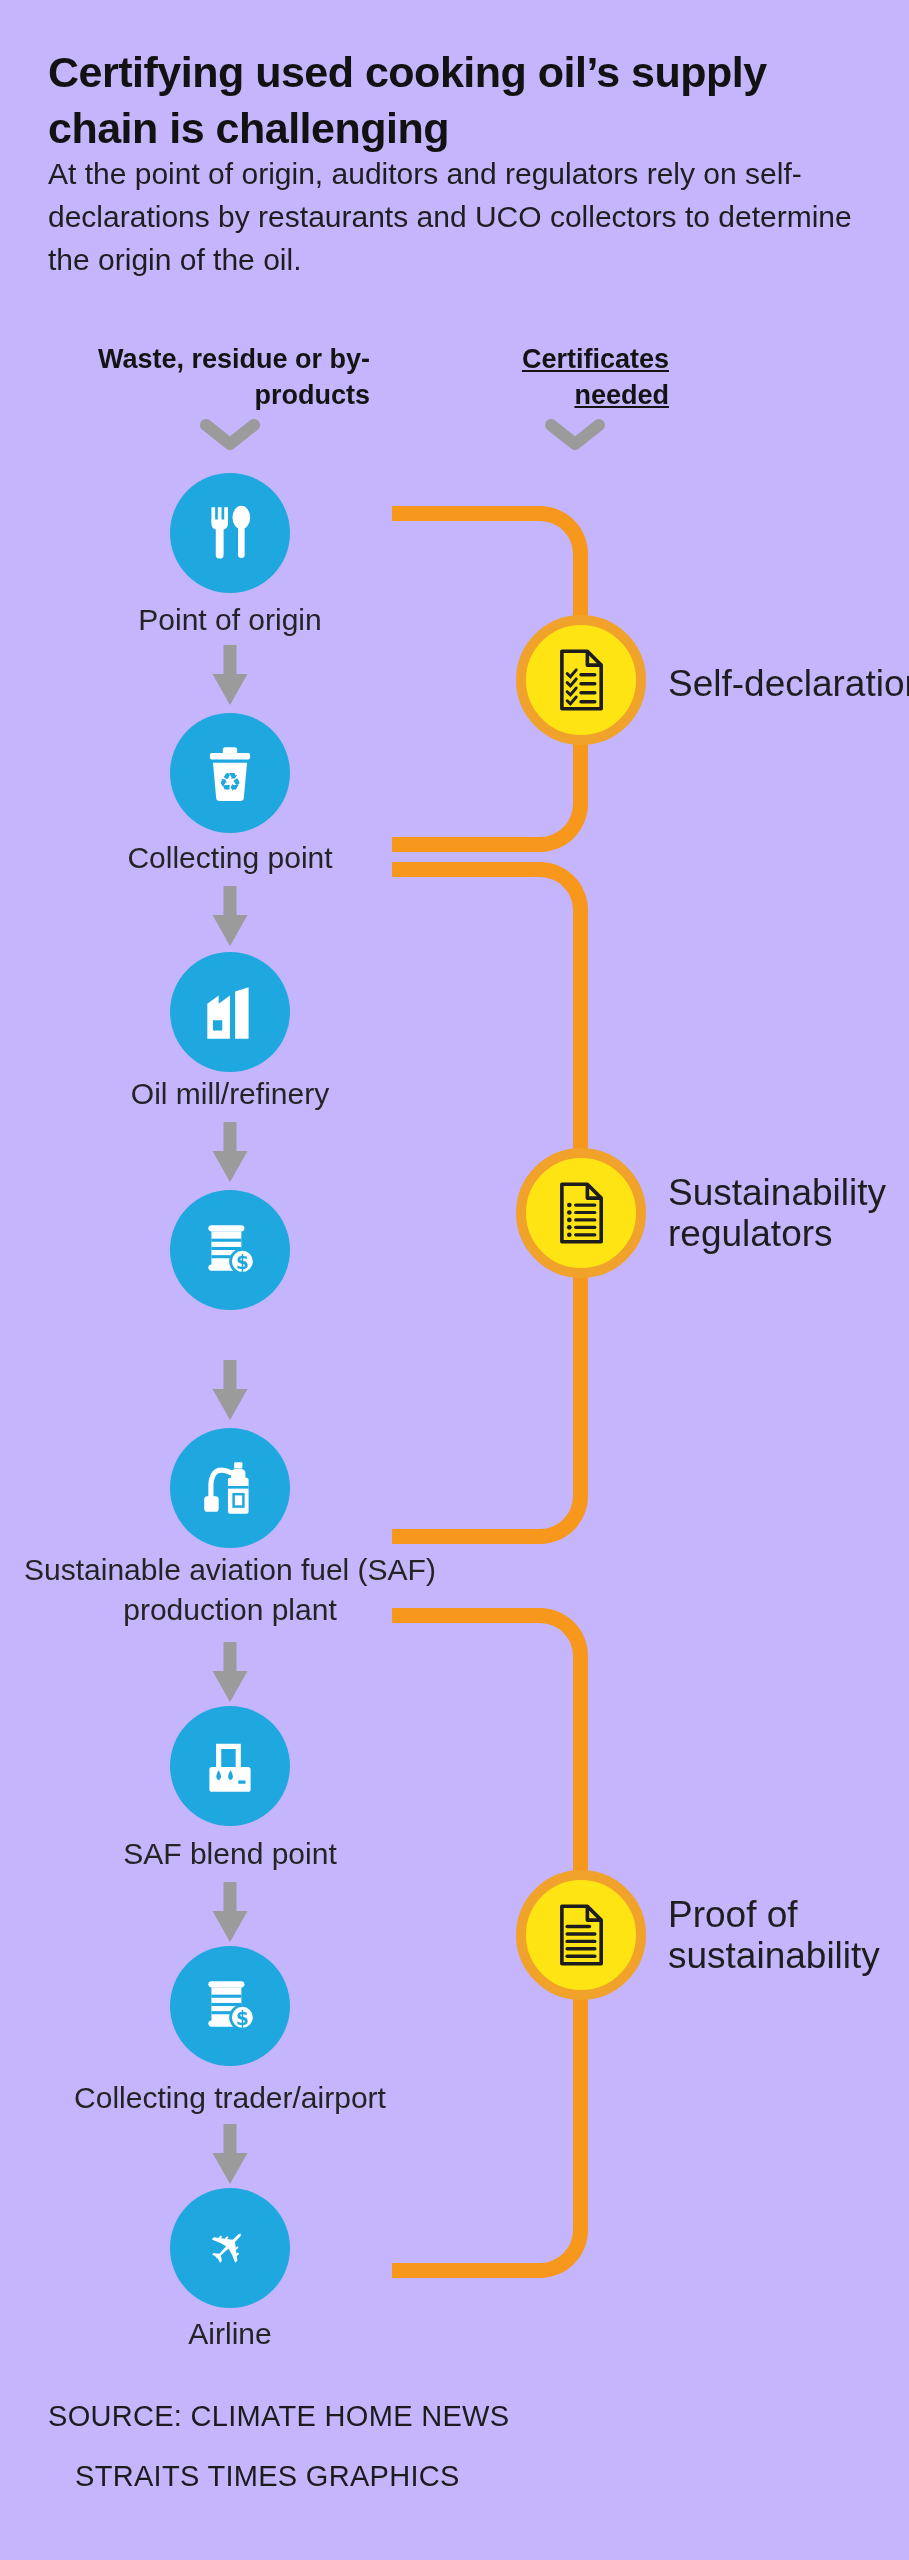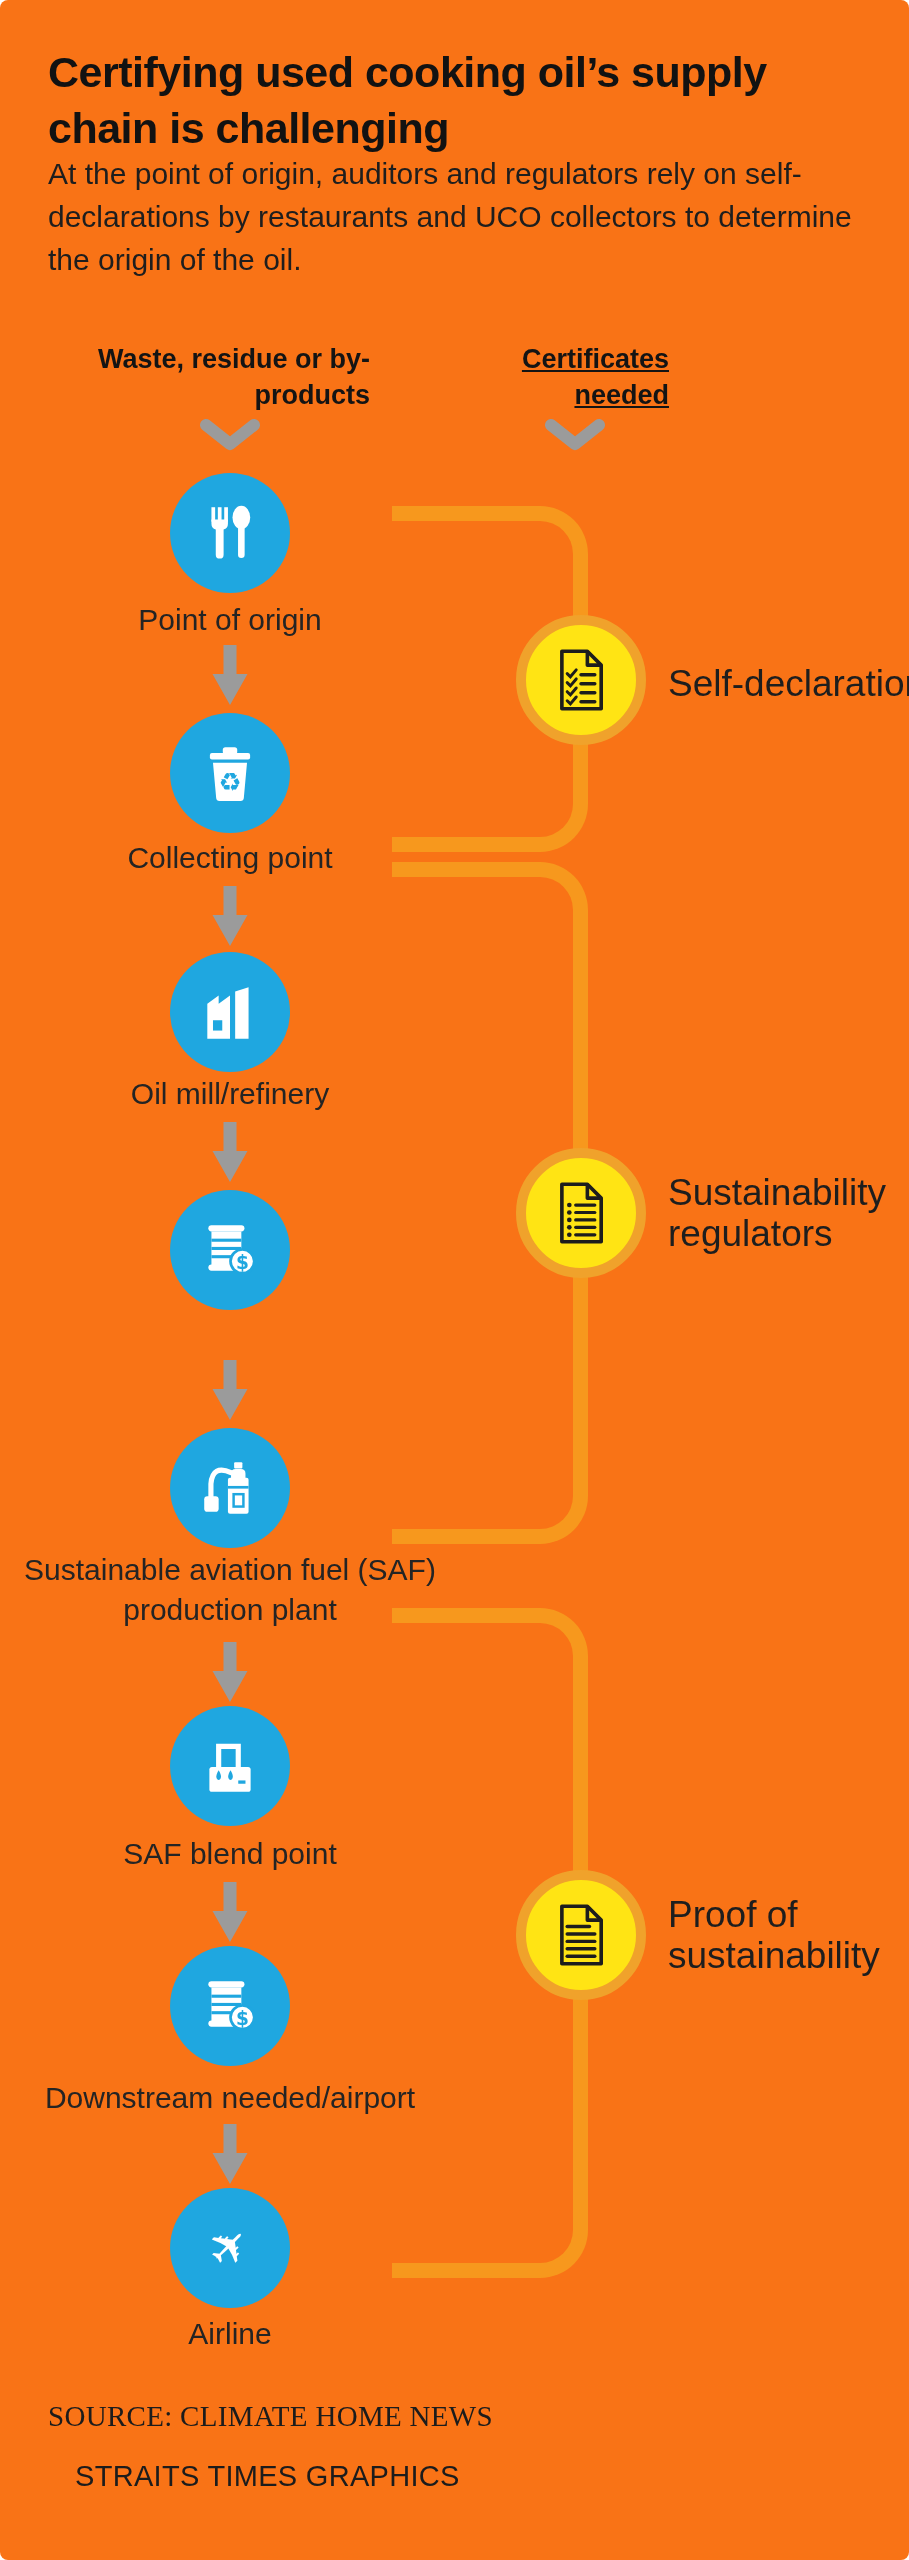--- a/index.html
+++ b/index.html
@@ -1,17 +1,17 @@
 <!DOCTYPE html>
 <html><head>
 <meta charset="utf-8">
 <style>
   html,body{margin:0;padding:0;background:#fff;}
-  #canvas{position:relative;width:909px;height:2560px;background:#f97316;overflow:hidden;
-          font-family:"Liberation Sans", sans-serif;border-radius:8px;}
+  #canvas{position:relative;width:909px;height:2560px;background:#c4b5fd;overflow:hidden;
+          font-family:"Liberation Sans", sans-serif;}
   .title{position:absolute;left:48px;top:44px;width:790px;margin:0;
          font-size:43px;font-weight:bold;color:#121212;line-height:56px;letter-spacing:-0.5px;}
   .subtitle{position:absolute;left:48px;top:152px;width:820px;margin:0;
             font-size:30px;color:#1e1e1e;line-height:43px;}
   .col-header{position:absolute;top:341px;font-size:27px;font-weight:bold;color:#141414;
               text-align:right;line-height:36px;}
   .col-header.left{left:90px;width:280px;}
   .col-header.right{left:469px;width:200px;text-decoration:underline;}
   .chev{position:absolute;top:418px;}
   .chev.cl{left:199px;}
@@ -36,21 +36,21 @@
   .a1{top:645px;} .a2{top:886px;} .a3{top:1122px;} .a4{top:1360px;}
   .a5{top:1642px;} .a6{top:1882px;} .a7{top:2124px;}
   
   .cert-circle{position:absolute;left:516px;width:110px;height:110px;border-radius:50%;
                background:#FFE414;border:10px solid #F0A22B;box-sizing:content-box;
                display:flex;align-items:center;justify-content:center;}
   .c1{top:615px;} .c2{top:1148px;} .c3{top:1870px;}
   .cert-label{position:absolute;left:668px;width:230px;font-size:37px;color:#1e1e1e;line-height:41px;}
   .cl1{top:663px;white-space:nowrap;} .cl2{top:1172px;} .cl3{top:1894px;}
   .footer-line{position:absolute;left:48px;font-size:29px;color:#1c1c1c;letter-spacing:0.3px;}
-  .source{top:2400px;font-family:Liberation Serif, serif;} .credit{top:2460px;margin-left:27px;}
+  .source{top:2400px;} .credit{top:2460px;margin-left:27px;}
 </style>
 </head>
 <body>
 
 <div id="canvas">
 
   <h1 class="title">Certifying used cooking oil’s supply chain is challenging</h1>
   <p class="subtitle">At the point of origin, auditors and regulators rely on self-declarations by restaurants and UCO collectors to determine the origin of the oil.</p>
 
   <div class="col-header left">Waste, residue or by-products</div>
@@ -184,21 +184,21 @@
       <rect x="11" y="46" width="35" height="6" rx="3" fill="#fff"></rect>
       <g fill="#1FA7E0">
         <rect x="14" y="21" width="29" height="3"></rect>
         <rect x="14" y="29" width="29" height="3"></rect>
         <rect x="14" y="37" width="29" height="3"></rect>
       </g>
       <circle cx="44" cy="43" r="11.5" fill="#fff" stroke="#1FA7E0" stroke-width="2.6"></circle>
       <text x="44" y="50" font-size="18" font-weight="bold" text-anchor="middle" fill="#1FA7E0" font-family="DejaVu Sans, sans-serif">$</text>
     </svg>
   </div>
-  <div class="stage-label sl7">Downstream needed/airport</div>
+  <div class="stage-label sl7">Collecting trader/airport</div>
   <div class="down-arrow a7">
     <svg width="46" height="60" viewBox="0 0 46 60">
         <path d="M16.5 0 h13 v29 h11 L23 60 L5.5 29 h11 z" fill="#9B9B9B"></path>
       </svg>
   </div>
 
   <div class="stage-circle s8">
     <svg width="70" height="70" viewBox="0 0 64 64">
       <text x="32" y="46" font-size="44" text-anchor="middle" fill="#fff" transform="rotate(-45 32 32)" font-family="DejaVu Sans, sans-serif">✈</text>
     </svg>

